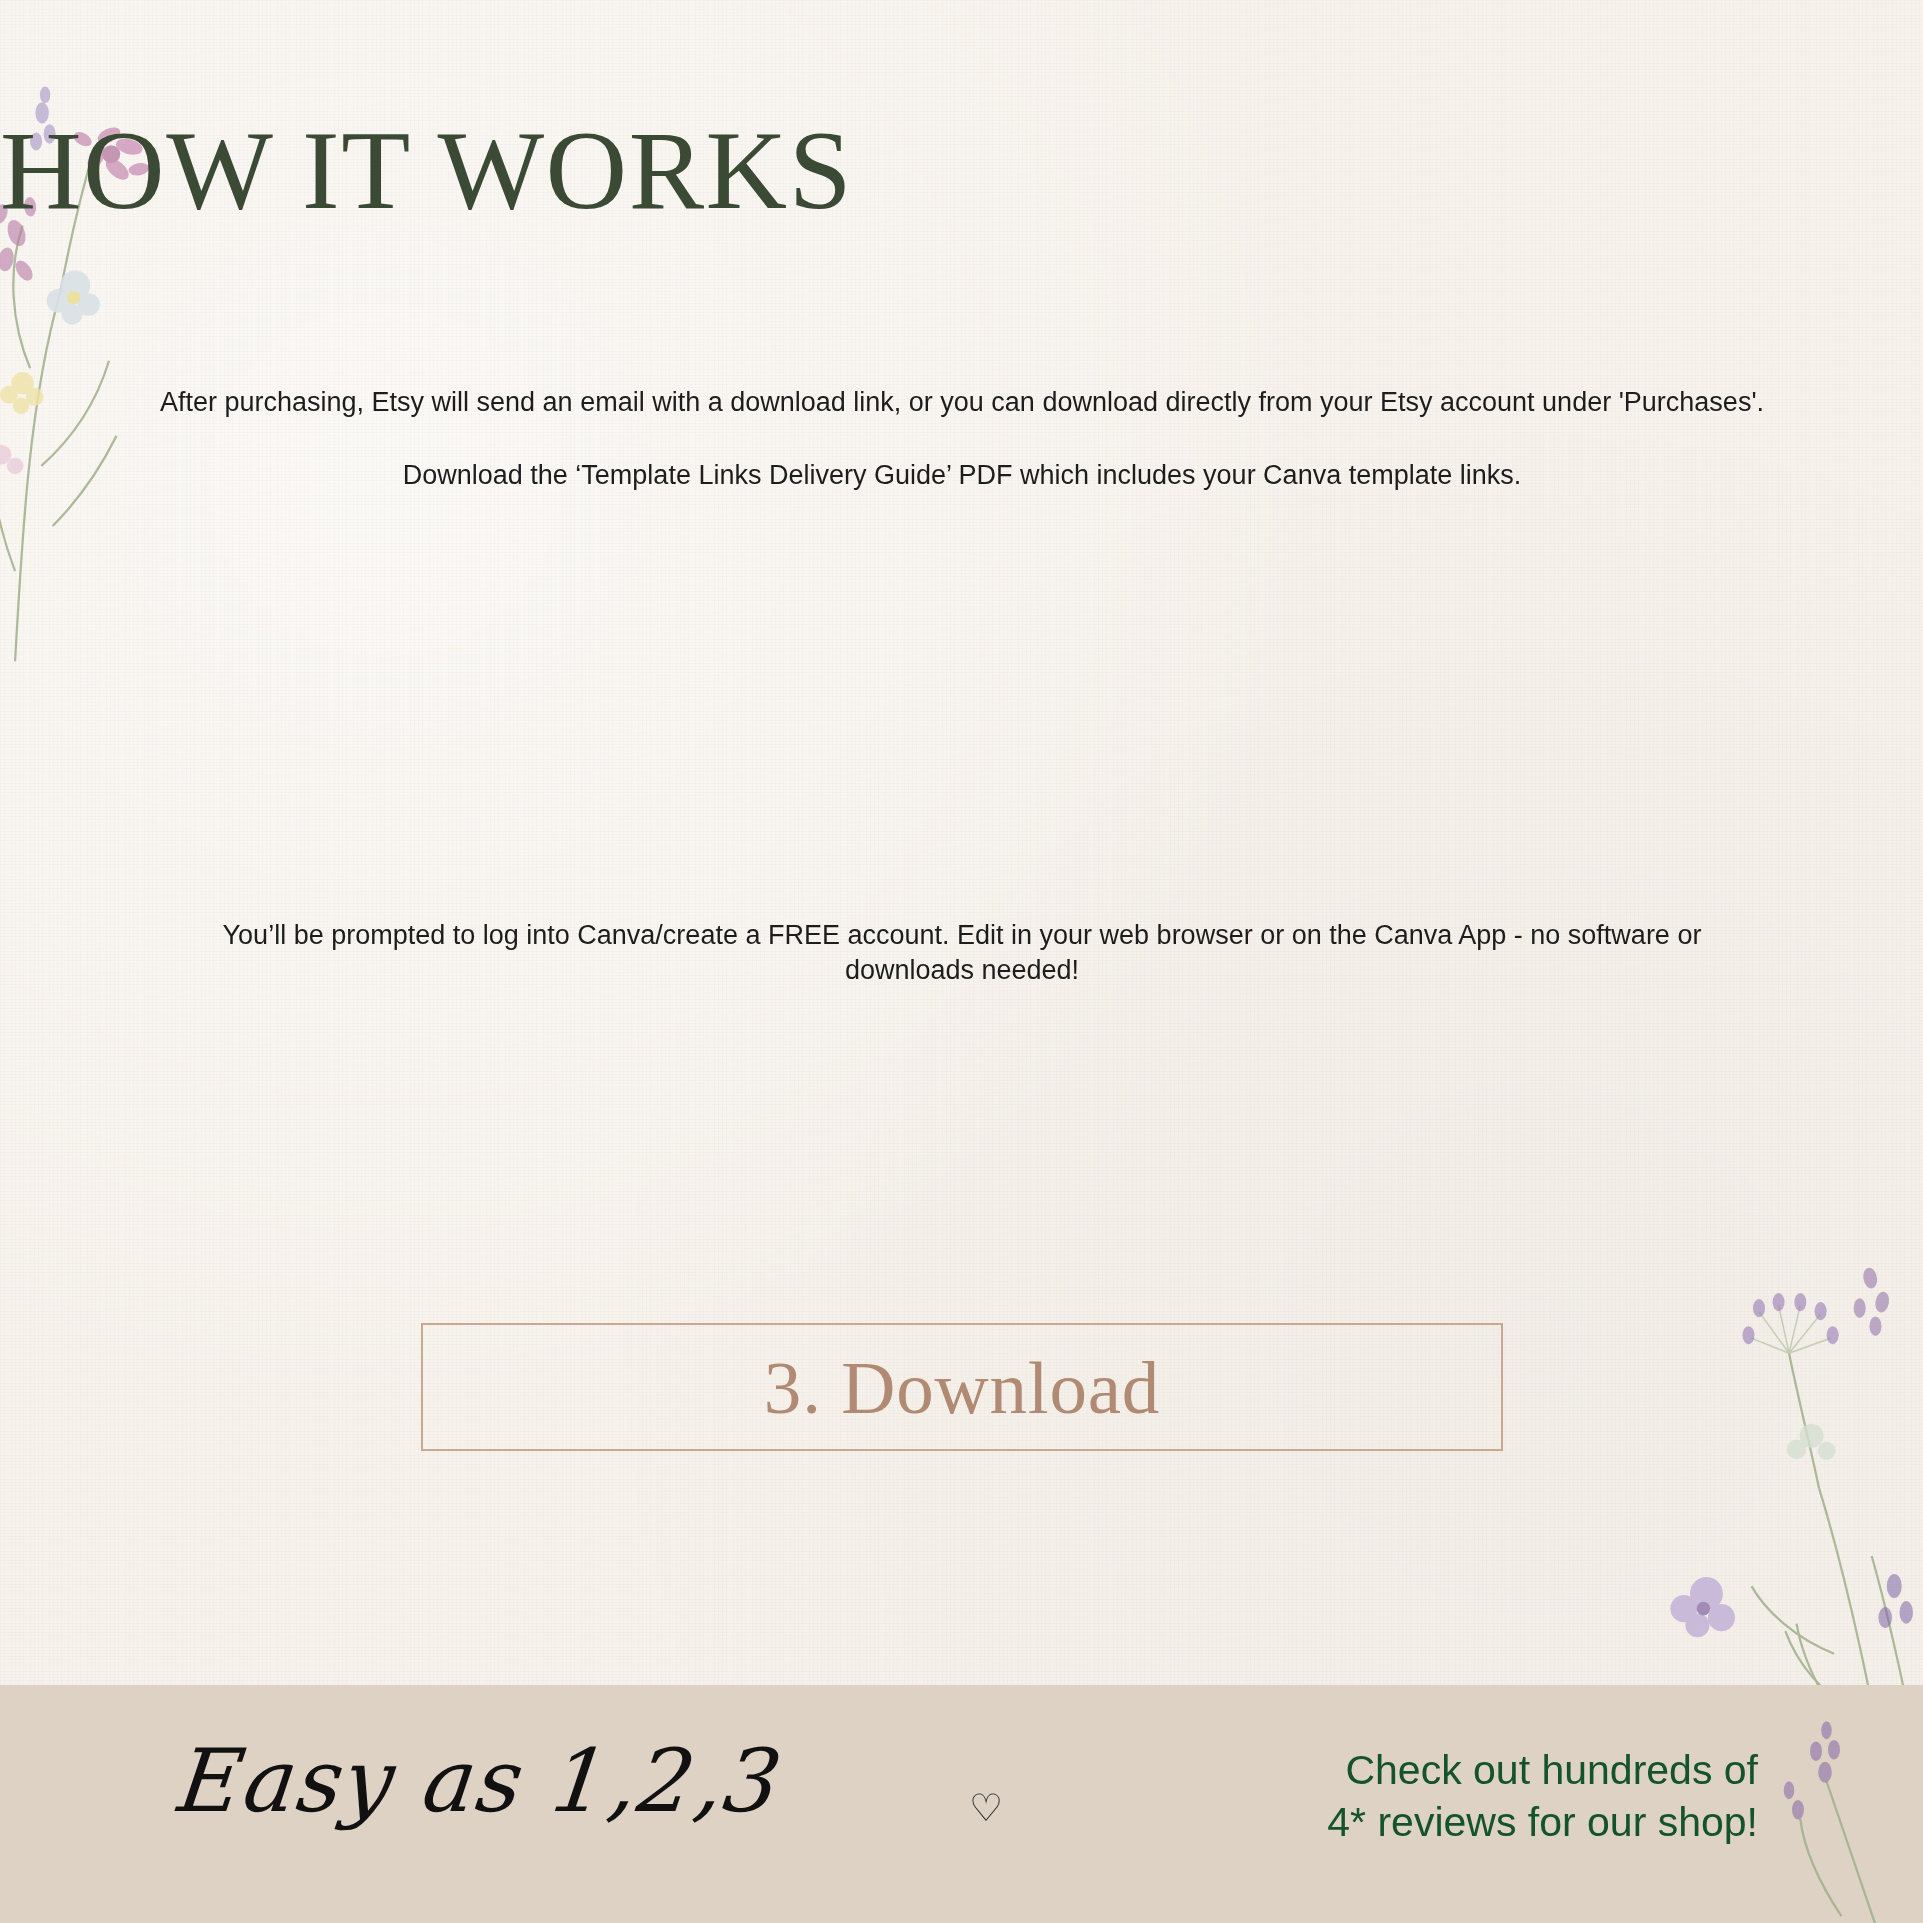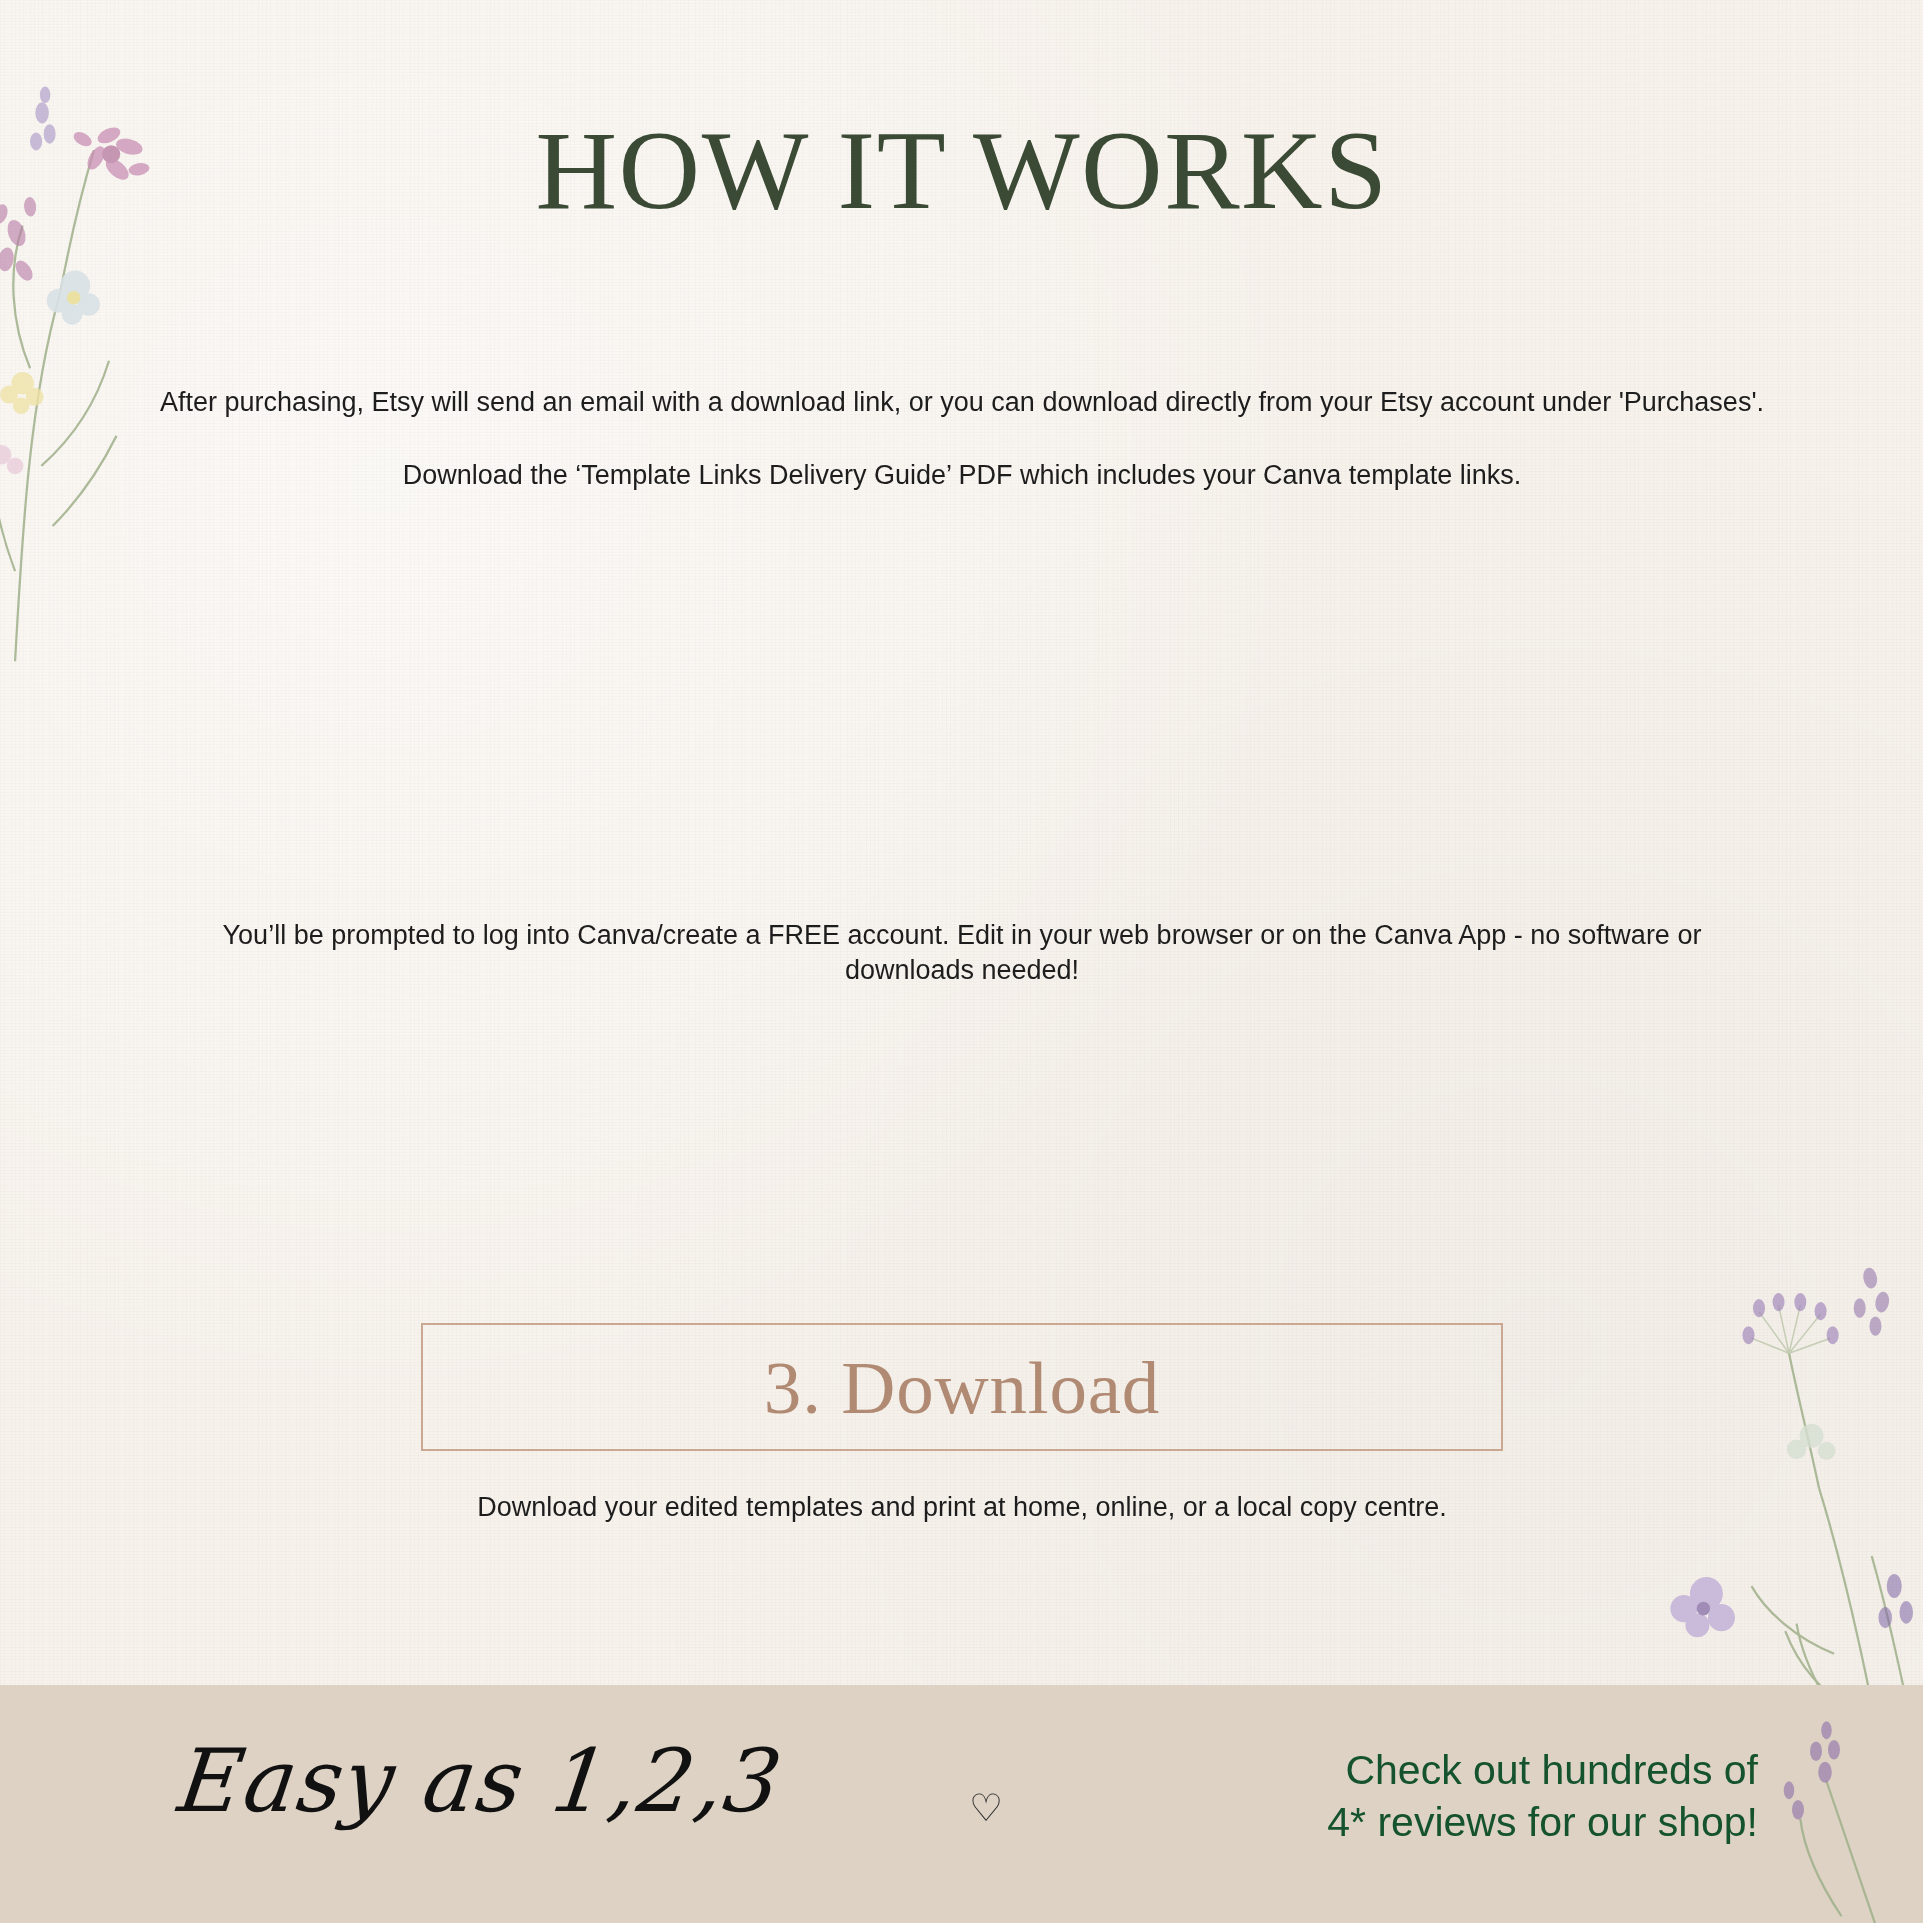--- a/index.html
+++ b/index.html
@@ -28,21 +28,21 @@
       radial-gradient(circle at 80% 70%, rgba(0,0,0,0.02) 0%, rgba(255,255,255,0) 50%);
     overflow: hidden;
   }
 
   
   .title {
     position: absolute;
     top: 113px;
     left: 0;
     width: 100%;
-    text-align: center;
+    text-align: left;
     font-family: "Liberation Serif", serif;
     font-size: 113px;
     line-height: 1;
     letter-spacing: 1.5px;
     color: #3a4a35;
     font-weight: normal;
   }
 
   
   .step {
@@ -255,23 +255,20 @@
 
   <section class="step" id="step2">
     <div class="step-body">
       <p>You’ll be prompted to log into Canva/create a FREE account. Edit in your web browser or on the Canva App - no software or downloads needed!</p>
     </div>
   </section>
 
   <section class="step" id="step3">
     <div class="step-box">
       <span class="step-label">3. Download</span>
-    </div>
-    <div class="step-body">
-      <p>Download your edited templates and print at home, online, or a local copy centre.</p>
     </div>
   </section>
 
   <footer class="footer">
     <div class="footer-script">Easy as 1,2,3</div>
     <div class="footer-heart">♡</div>
     <div class="footer-reviews">
       <div>Check out hundreds of</div>
       <div>4* reviews for our shop!</div>
     </div>

